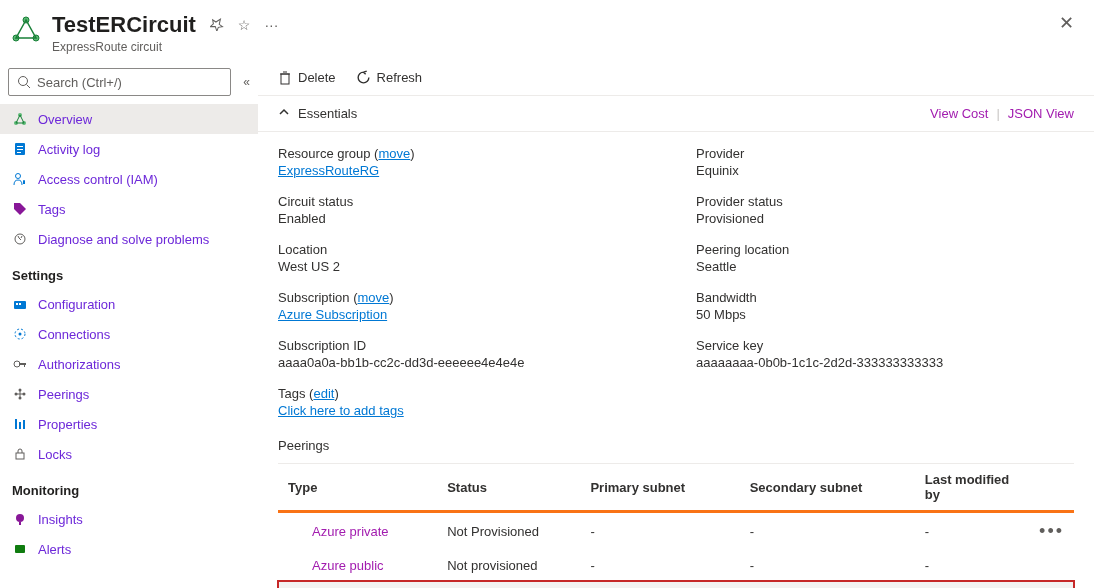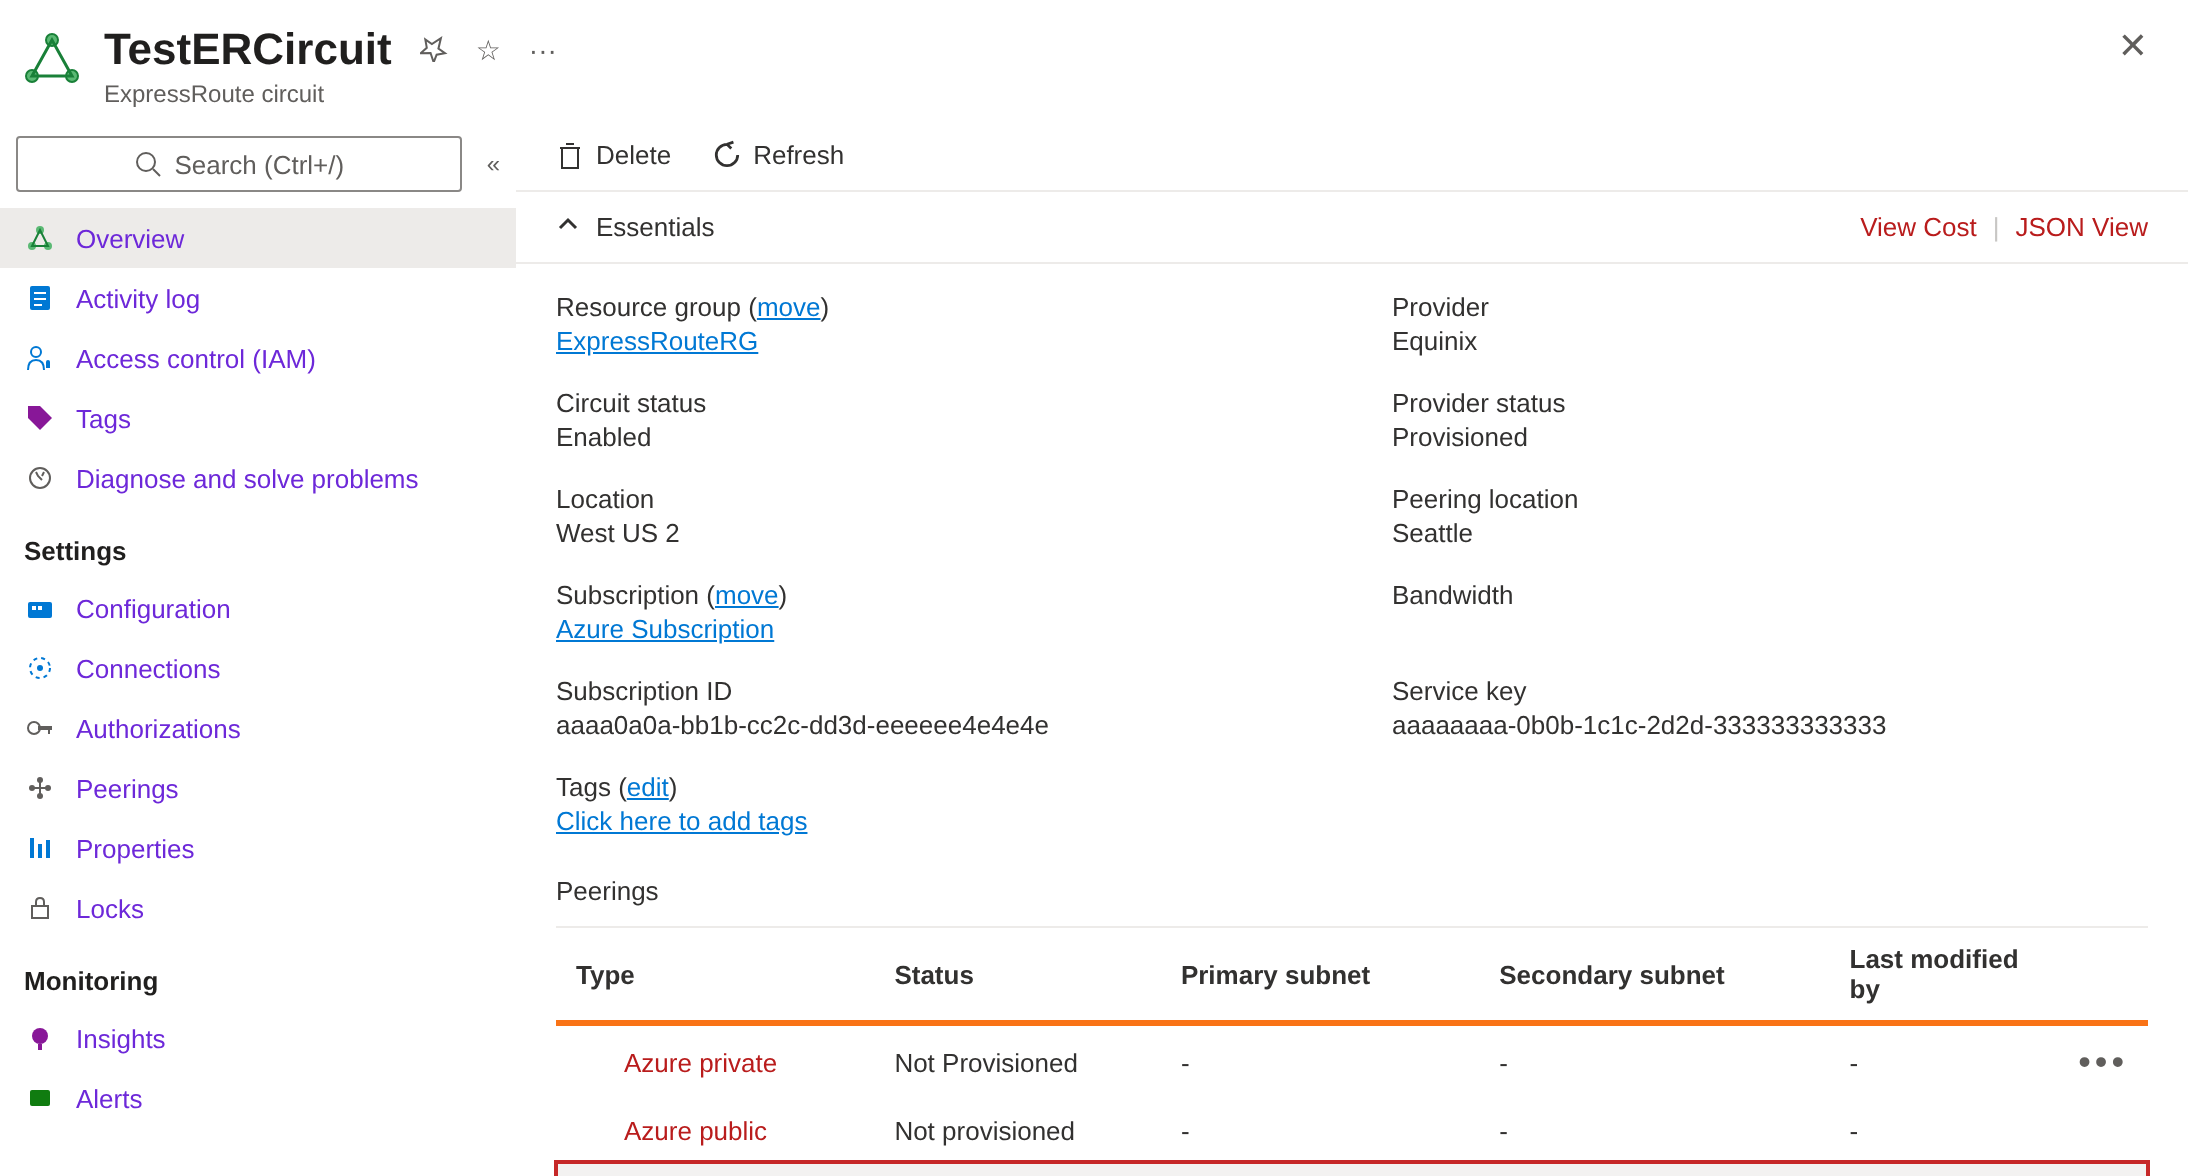--- a/index.html
+++ b/index.html
@@ -11,39 +11,39 @@
   .title-row { display: flex; align-items: center; gap: 14px; }
   .title { font-size: 22px; font-weight: 600; color: #201f1e; }
   .subtitle { font-size: 12px; color: #605e5c; margin-top: 2px; }
   .header-icons { color: #605e5c; font-size: 14px; display:flex; gap:14px; align-items:center; }
   .close-x { margin-left: auto; font-size: 18px; color: #605e5c; cursor:pointer; }
 
   .body { display: flex; }
   
   .sidebar { width: 258px; padding: 8px 0 0 0; }
   .search-row { display:flex; align-items:center; padding: 0 8px 8px 8px; gap: 12px; }
-  .search { flex:1; display: flex; align-items: center; border: 1px solid #8a8886; border-radius: 2px; padding: 4px 8px; height: 28px; color: #605e5c; justify-content: center; }
+  .search { flex:1; display: flex; align-items: center; border: 1px solid #8a8886; border-radius: 2px; padding: 4px 8px; height: 28px; color: #605e5c; }
   .search svg { margin-right: 6px; flex-shrink:0; }
   .search-text { color: #605e5c; font-size: 13px; }
   .collapse { color: #605e5c; font-size: 12px; cursor:pointer; }
 
   .nav-item { display: flex; align-items: center; padding: 7px 10px 7px 12px; cursor: pointer; gap: 10px; }
   .nav-item.active { background: #edebe9; }
   .nav-item .icon { width: 16px; height: 16px; display:flex; align-items:center; justify-content:center; flex-shrink:0; }
   .nav-label { font-size: 13px; color: #6d28d9; }
   .section-head { font-size: 13px; font-weight: 600; padding: 14px 12px 6px 12px; color: #201f1e; }
 
   .main { flex: 1; border-left: 0; }
   .command-bar { display: flex; align-items: center; gap: 20px; padding: 10px 0 10px 20px; border-bottom: 1px solid #edebe9; color: #323130; }
   .cmd { display:flex; align-items:center; gap:6px; cursor:pointer; font-size:13px; }
 
   .essentials-bar { display:flex; align-items:center; padding: 10px 20px; border-bottom: 1px solid #edebe9; text-align: right; }
   .essentials-toggle { display:flex; align-items:center; gap:8px; cursor:pointer; font-weight:400; }
   .ess-links { margin-left:auto; display:flex; gap:8px; align-items:center; font-size:13px; }
-  .link { color: #b91c1c; cursor:pointer; }
+  .link { color: #a21caf; cursor:pointer; }
   .link-u { color: #0078d4; text-decoration: underline; cursor:pointer; }
   .divider { color: #c8c6c4; }
 
   .ess-grid { display:grid; grid-template-columns: 1fr 1fr; column-gap: 40px; row-gap: 4px; padding: 10px 20px 0 20px; }
   .kv { padding: 4px 0 8px 0; }
   .k { font-size: 13px; color: #323130; margin-bottom: 2px; }
   .v { font-size: 13px; color: #323130; }
   .tags-block { padding: 8px 20px 10px 20px; }
 
   .peerings-sec { padding: 10px 20px 0 20px; }
@@ -292,20 +292,21 @@
         <div class="k">Peering location</div>
         <div class="v">Seattle</div>
       </div>
 
       <div class="kv">
         <div class="k"><span>Subscription</span> (<span class="link-u">move</span>)</div>
         <div class="v"><span class="link-u">Azure Subscription</span></div>
       </div>
       <div class="kv">
         <div class="k">Bandwidth</div>
+        <div class="v">50 Mbps</div>
       </div>
 
       <div class="kv">
         <div class="k">Subscription ID</div>
         <div class="v">aaaa0a0a-bb1b-cc2c-dd3d-eeeeee4e4e4e</div>
       </div>
       <div class="kv">
         <div class="k">Service key</div>
         <div class="v">aaaaaaaa-0b0b-1c1c-2d2d-333333333333</div>
       </div>

